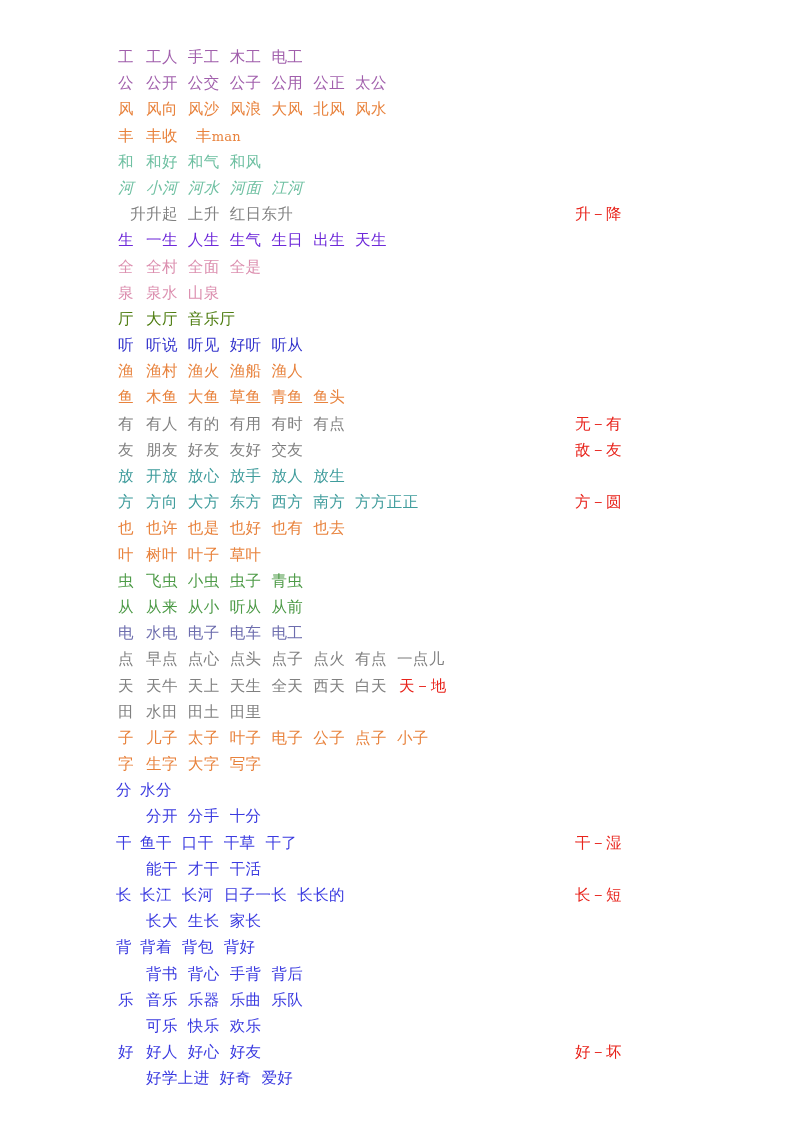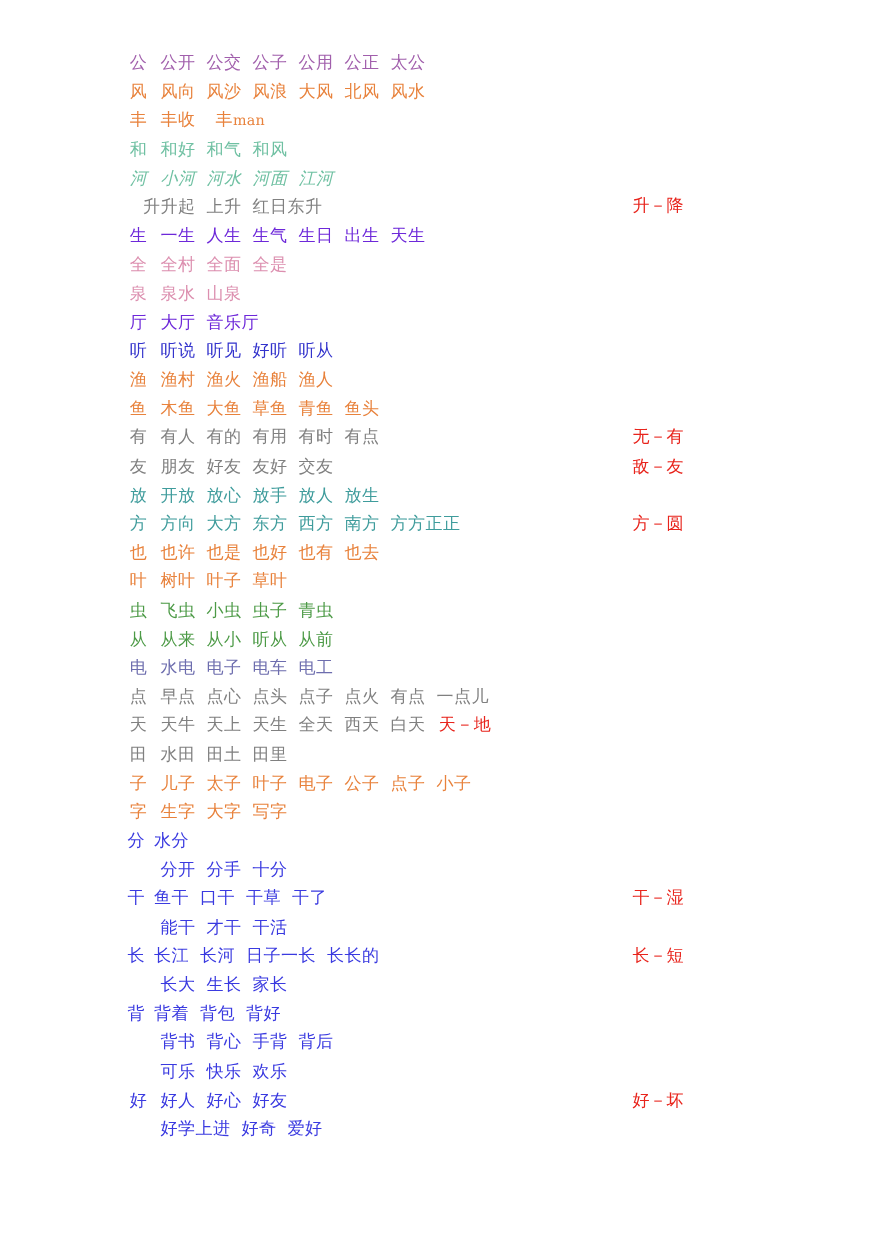--- a/index.html
+++ b/index.html
@@ -69,20 +69,23 @@
   .inline-antonym {
     margin-left: 2px;
   }
 </style>
 </head>
 <body>
 
 <div class="page">
   <div class="sheet" id="sheet">
       <div class="row" style="color: rgb(161, 95, 172);">
+        <div class="cells"><span class="cell head">工</span><span class="cell w">工人</span><span class="cell w">手工</span><span class="cell w">木工</span><span class="cell w">电工</span></div>
+      </div>
+      <div class="row" style="color: rgb(161, 95, 172);">
         <div class="cells"><span class="cell head">公</span><span class="cell w">公开</span><span class="cell w">公交</span><span class="cell w">公子</span><span class="cell w">公用</span><span class="cell w">公正</span><span class="cell w">太公</span></div>
       </div>
       <div class="row" style="color: rgb(232, 130, 60);">
         <div class="cells"><span class="cell head">风</span><span class="cell w">风向</span><span class="cell w">风沙</span><span class="cell w">风浪</span><span class="cell w">大风</span><span class="cell w">北风</span><span class="cell w">风水</span></div>
       </div>
       <div class="row" style="color: rgb(232, 130, 60);">
         <div class="cells"><span class="cell head">丰</span><span class="cell w">丰收</span><span class="cell w gap-sm" style="margin-left: 8px;"><span>丰</span><span class="latin">man</span></span></div>
       </div>
       <div class="row" style="color: rgb(111, 192, 162);">
         <div class="cells"><span class="cell head">和</span><span class="cell w">和好</span><span class="cell w">和气</span><span class="cell w">和风</span></div>
@@ -96,21 +99,21 @@
       </div>
       <div class="row" style="color: #6d28d9;">
         <div class="cells"><span class="cell head">生</span><span class="cell w">一生</span><span class="cell w">人生</span><span class="cell w">生气</span><span class="cell w">生日</span><span class="cell w">出生</span><span class="cell w">天生</span></div>
       </div>
       <div class="row" style="color: rgb(220, 143, 175);">
         <div class="cells"><span class="cell head">全</span><span class="cell w">全村</span><span class="cell w">全面</span><span class="cell w">全是</span></div>
       </div>
       <div class="row" style="color: rgb(220, 143, 175);">
         <div class="cells"><span class="cell head">泉</span><span class="cell w">泉水</span><span class="cell w">山泉</span></div>
       </div>
-      <div class="row" style="color: #6d28d9; text-decoration: underline;">
+      <div class="row" style="color: #4d7c0f; text-decoration: underline;">
         <div class="cells"><span class="cell head">厅</span><span class="cell w">大厅</span><span class="cell w">音乐厅</span></div>
       </div>
       <div class="row" style="color: rgb(51, 51, 204);">
         <div class="cells"><span class="cell head">听</span><span class="cell w">听说</span><span class="cell w">听见</span><span class="cell w">好听</span><span class="cell w">听从</span></div>
       </div>
       <div class="row" style="color: rgb(232, 130, 60); padding-left: 48px;">
         <div class="cells"><span class="cell head">渔</span><span class="cell w">渔村</span><span class="cell w">渔火</span><span class="cell w">渔船</span><span class="cell w">渔人</span></div>
       </div>
       <div class="row" style="color: rgb(232, 130, 60);">
         <div class="cells"><span class="cell head">鱼</span><span class="cell w">木鱼</span><span class="cell w">大鱼</span><span class="cell w">草鱼</span><span class="cell w">青鱼</span><span class="cell w">鱼头</span></div>
@@ -178,20 +181,23 @@
         <div class="antonym" style="color: rgb(232, 36, 28);">长－短</div>
       </div>
       <div class="row" style="color: rgb(58, 58, 224);">
         <div class="cells"><span class="cell head blank"></span><span class="cell w">长大</span><span class="cell w">生长</span><span class="cell w">家长</span></div>
       </div>
       <div class="row" style="color: rgb(58, 58, 224);">
         <div class="cells" style="left: 116px;"><span class="cell head" style="width: 24px;">背</span><span class="cell w">背着</span><span class="cell w">背包</span><span class="cell w">背好</span></div>
       </div>
       <div class="row" style="color: rgb(58, 58, 224);">
         <div class="cells"><span class="cell head blank"></span><span class="cell w">背书</span><span class="cell w">背心</span><span class="cell w">手背</span><span class="cell w">背后</span></div>
+      </div>
+      <div class="row" style="color: rgb(58, 58, 224);">
+        <div class="cells"><span class="cell head">乐</span><span class="cell w">音乐</span><span class="cell w">乐器</span><span class="cell w">乐曲</span><span class="cell w">乐队</span></div>
       </div>
       <div class="row" style="color: rgb(58, 58, 224);">
         <div class="cells"><span class="cell head blank"></span><span class="cell w">可乐</span><span class="cell w">快乐</span><span class="cell w">欢乐</span></div>
       </div>
       <div class="row" style="color: rgb(58, 58, 224);">
         <div class="cells"><span class="cell head">好</span><span class="cell w">好人</span><span class="cell w">好心</span><span class="cell w">好友</span></div>
         <div class="antonym" style="color: rgb(232, 36, 28);">好－坏</div>
       </div>
       <div class="row" style="color: rgb(58, 58, 224);">
         <div class="cells"><span class="cell head blank"></span><span class="cell w">好学上进</span><span class="cell w">好奇</span><span class="cell w">爱好</span></div>

